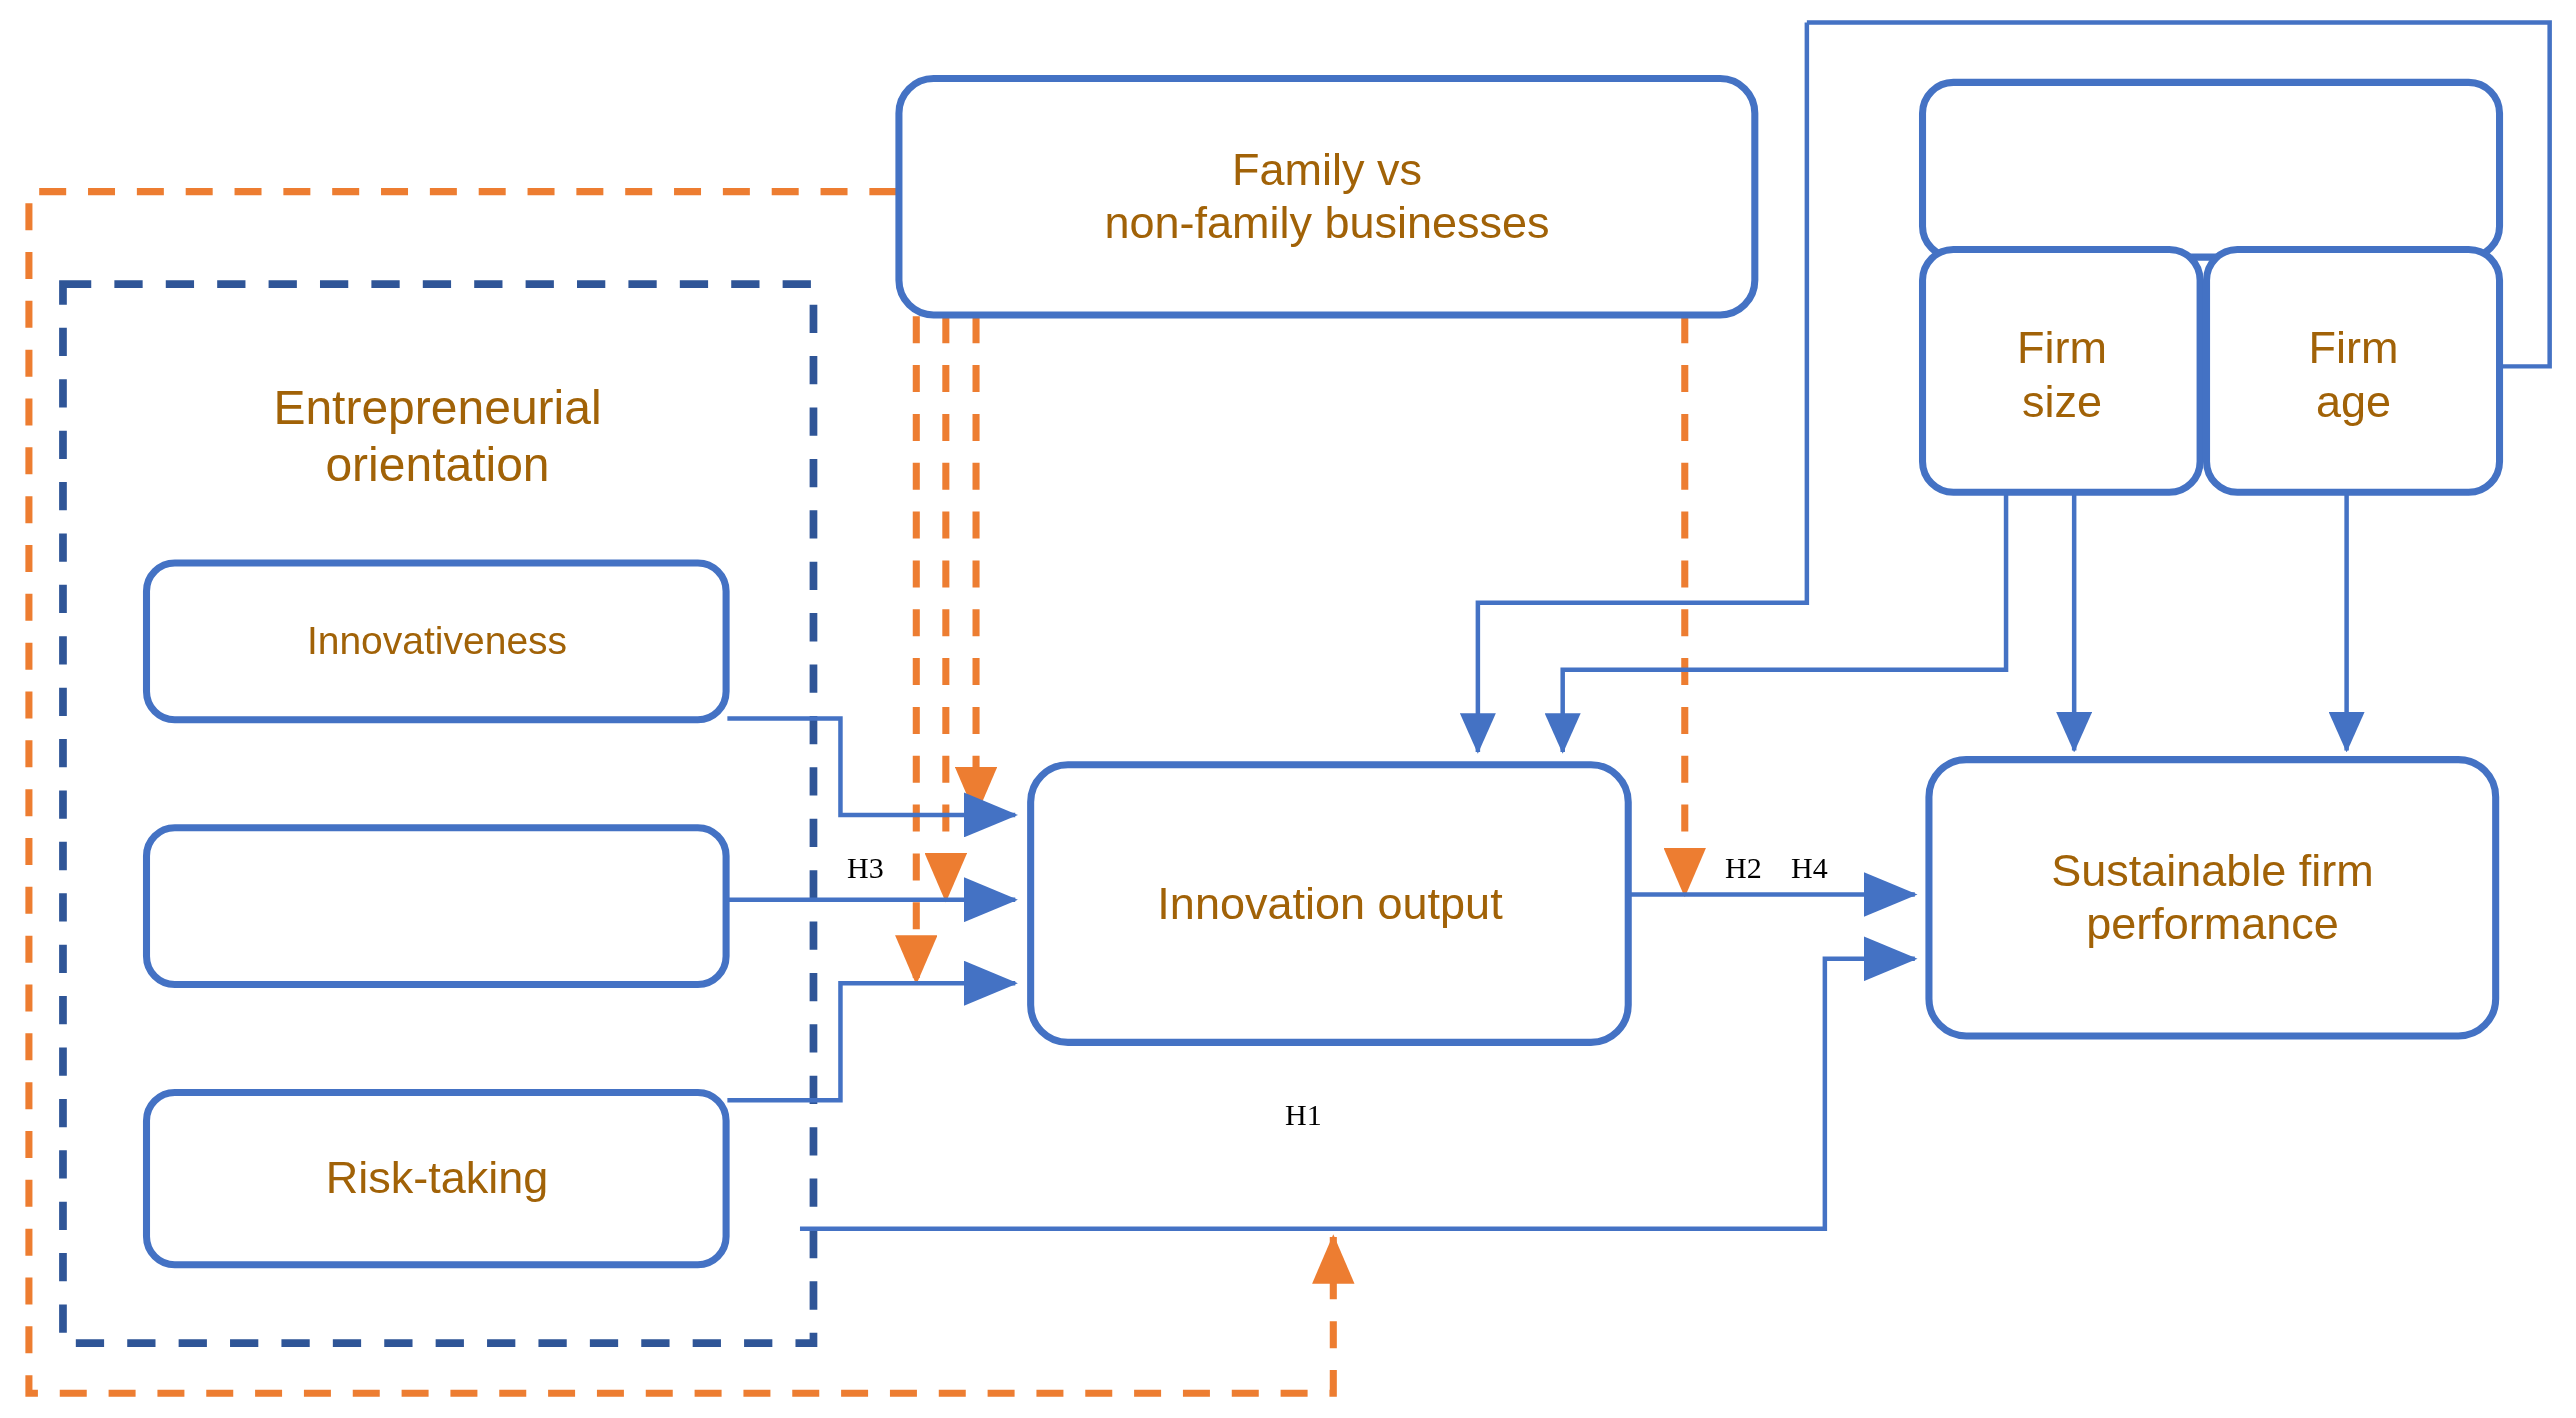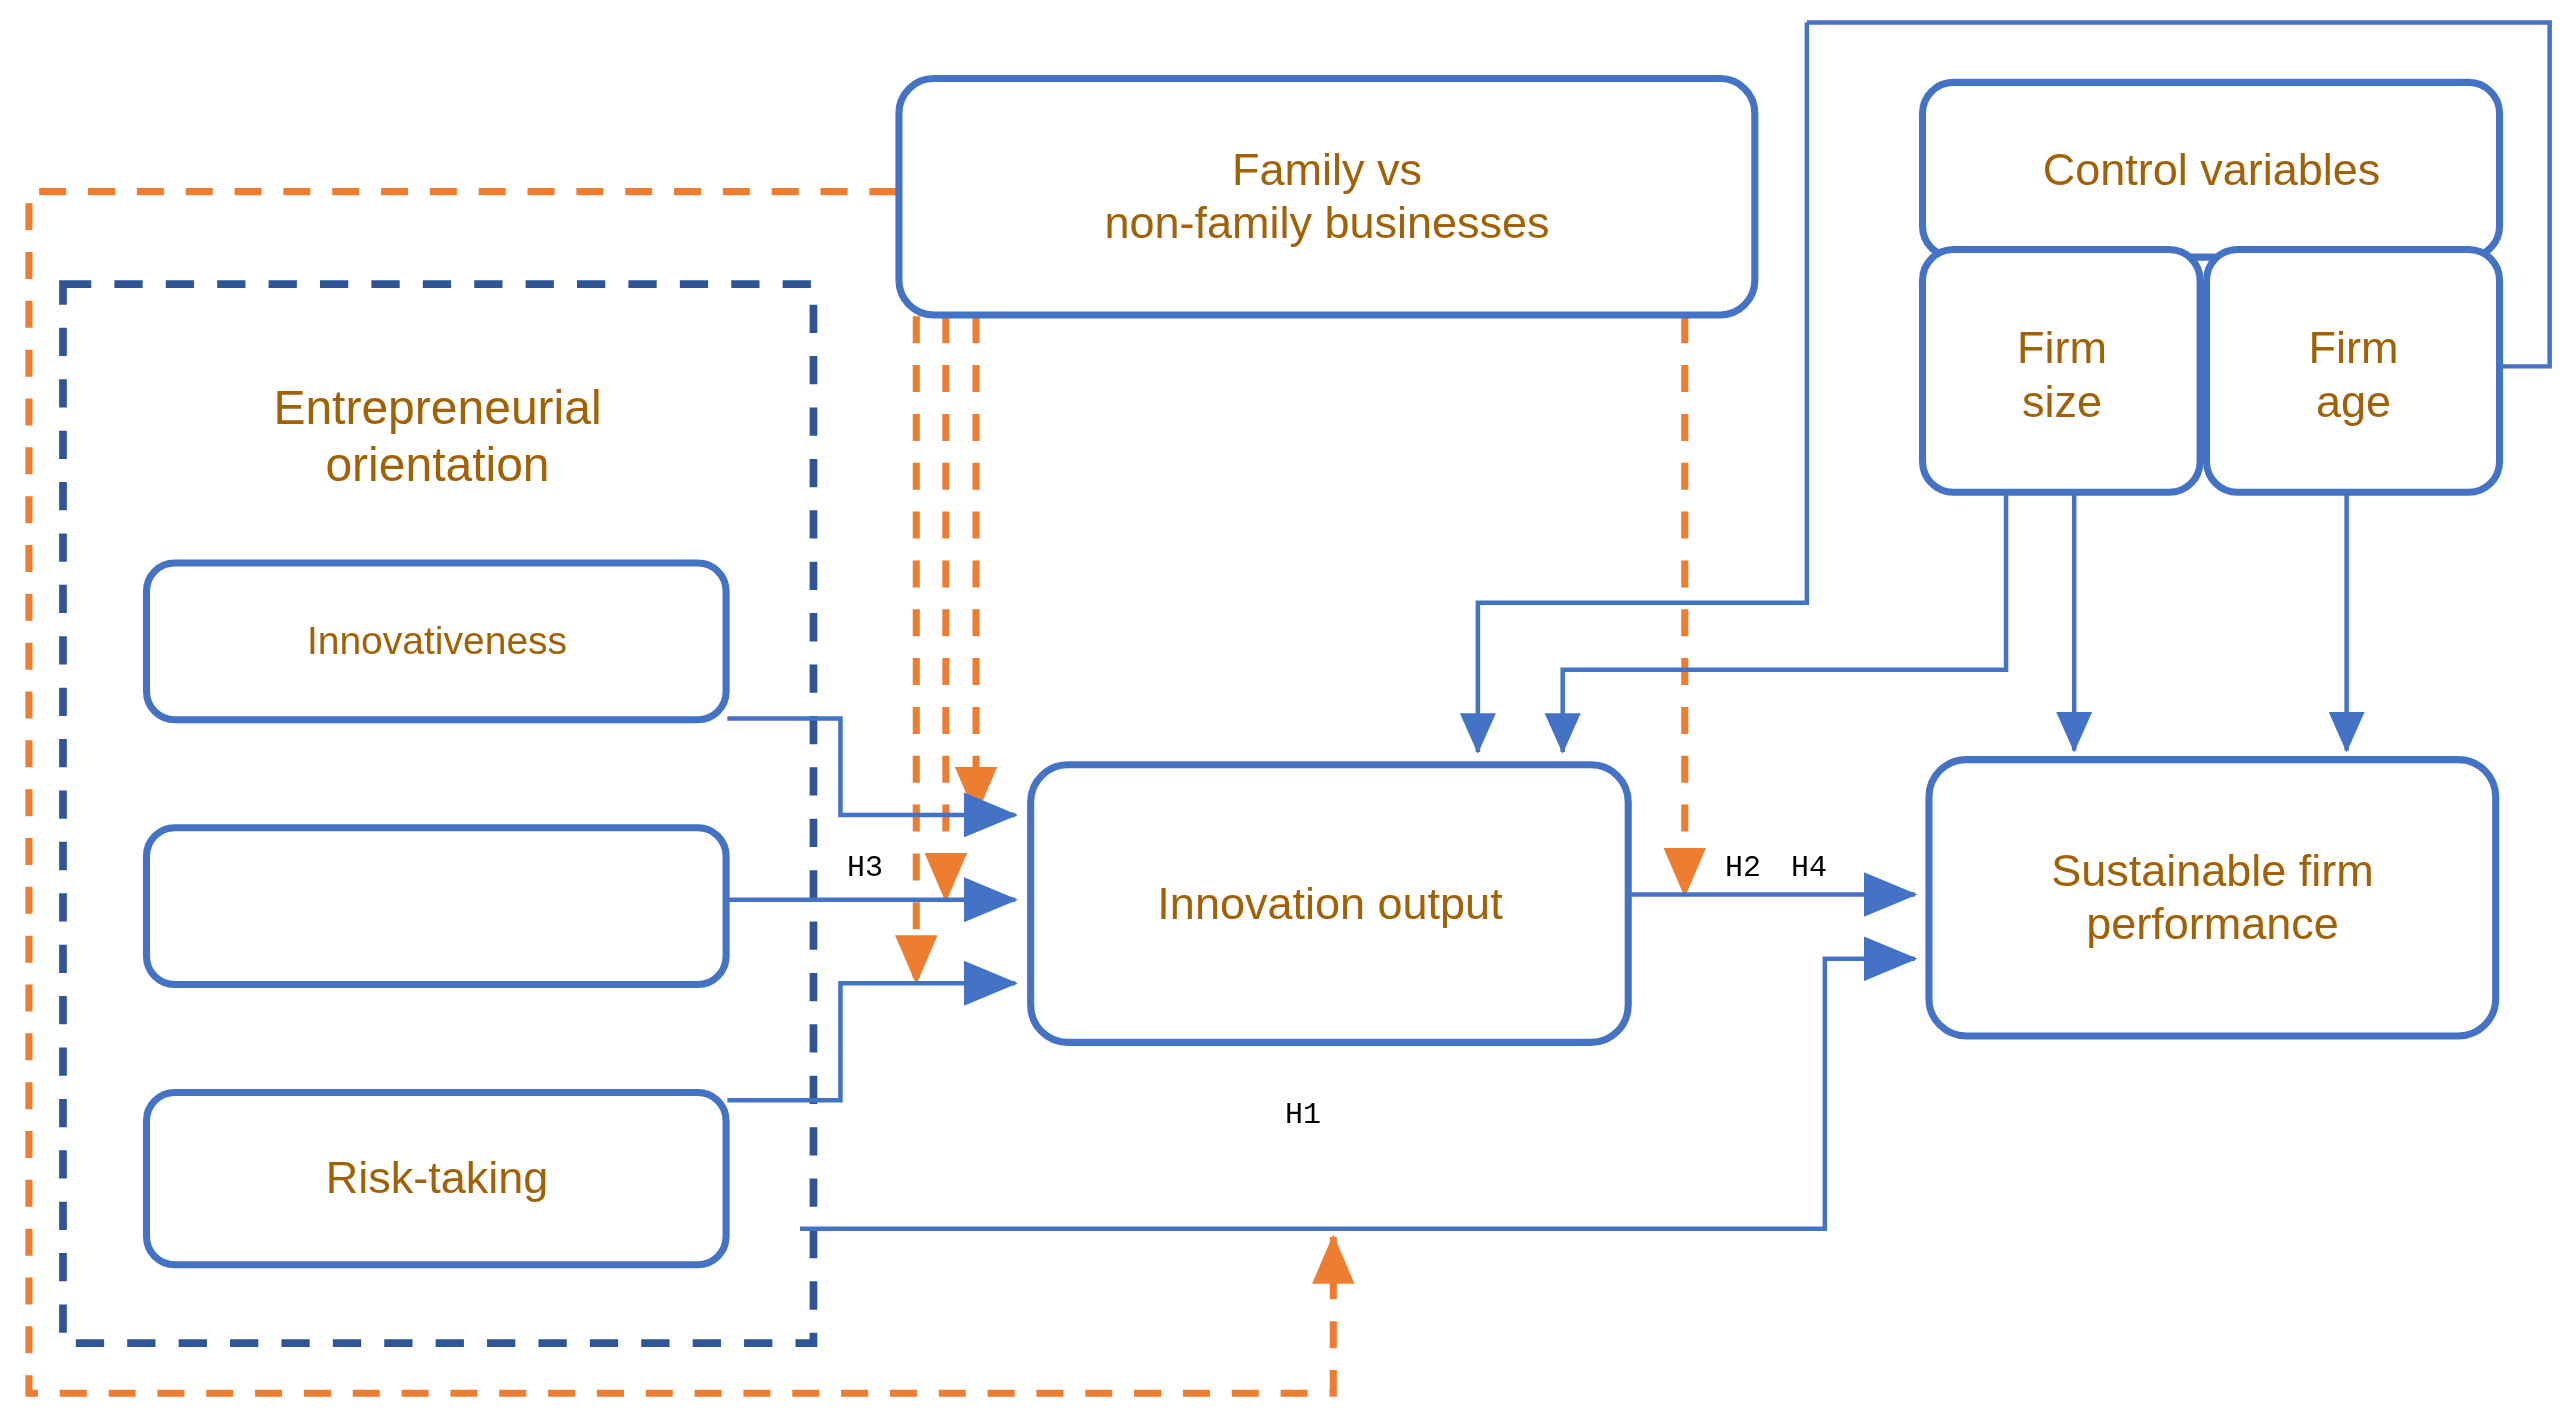--- a/index.html
+++ b/index.html
@@ -7,21 +7,21 @@
   body{font-family:"Liberation Sans",sans-serif;}
   #stage{position:relative;width:2576px;height:1419px;background:#fff;overflow:hidden;}
   svg.layer{position:absolute;left:0;top:0;width:2576px;height:1419px;}
   .boxlabel{
     position:absolute;display:flex;align-items:center;justify-content:center;
     text-align:center;color:#a16207;line-height:1.18;
     font-family:"Liberation Sans",sans-serif;font-weight:400;
     pointer-events:none;white-space:pre-line;
   }
   .hlabel{
-    position:absolute;color:#000;font-family:Liberation Mono, monospace;
+    position:absolute;color:#000;font-family:Liberation Serif, serif;
     font-size:30px;white-space:pre;
   }
 </style>
 </head>
 <body>
 
 <div id="stage">
 
   <svg class="layer" viewBox="0 0 4009 2208" xmlns="http://www.w3.org/2000/svg">
     <defs>
@@ -109,21 +109,20 @@
     <rect x="228" y="1700" width="902" height="268" rx="44" ry="44" fill="#ffffff" stroke="#4472C4" stroke-width="11"></rect>
 
     <rect x="1604" y="1190" width="930" height="432" rx="58" ry="58" fill="#ffffff" stroke="#4472C4" stroke-width="11"></rect>
 
     <rect x="3002" y="1182" width="882" height="430" rx="58" ry="58" fill="#ffffff" stroke="#4472C4" stroke-width="11"></rect>
   </svg>
 
   <div class="boxlabel" style="left:899px;top:78px;width:856px;height:236px;font-size:45px;">Family vs
 non-family businesses</div>
 
-  <div class="boxlabel" style="left:1923px;top:82px;width:577px;height:175px;font-size:45px;">Control variables</div>
 
   <div class="boxlabel" style="left:1923px;top:257px;width:278px;height:235px;font-size:45px;">Firm
 size</div>
 
   <div class="boxlabel" style="left:2207px;top:257px;width:293px;height:235px;font-size:45px;">Firm
 age</div>
 
   <div class="boxlabel" style="left:116px;top:360px;width:643px;height:154px;font-size:48px;">Entrepreneurial
 orientation</div>
 

